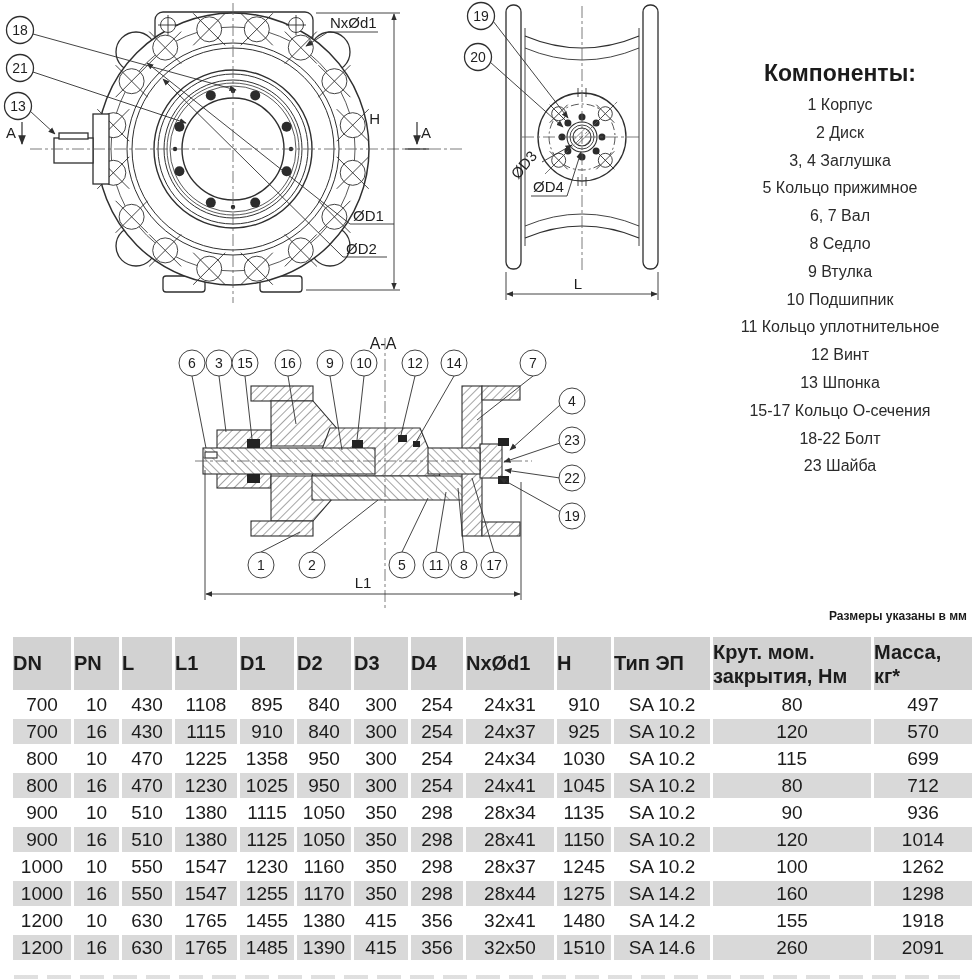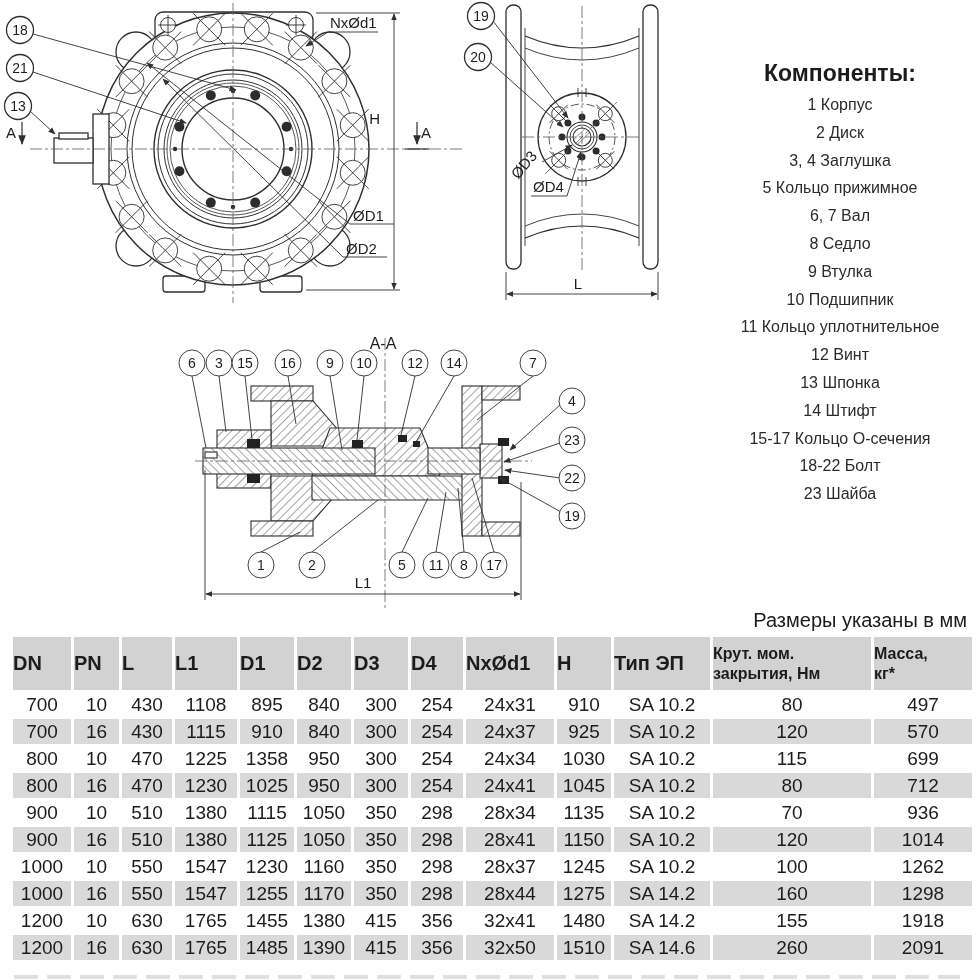--- a/index.html
+++ b/index.html
@@ -11,31 +11,31 @@
   svg text{font-family:"Liberation Sans",sans-serif;fill:#1f1f1f;}
   .lbl{font-size:15px;}
   .cnum{font-size:14px;}
   .stitle{font-size:16px;}
 
   .components{position:absolute;left:703px;top:60px;width:274px;text-align:center;}
   .components .title{font-size:23px;font-weight:bold;color:#1b1b1b;}
   .components .items{margin-top:4px;}
   .components .item{font-size:16px;line-height:27.8px;color:#2b2b2b;white-space:nowrap;}
 
-  .units-note{position:absolute;top:609px;right:13px;font-size:20px;font-weight:normal;color:#1b1b1b;}
+  .units-note{position:absolute;top:609px;right:13px;font-size:12px;font-weight:bold;color:#1b1b1b;}
 
   table.dims{
     position:absolute;left:10px;top:635px;width:965px;
     border-collapse:separate;border-spacing:3px 2px;table-layout:fixed;
   }
   table.dims th{
     background:#d2d2d2;font-size:20px;font-weight:bold;height:53px;
     text-align:left;vertical-align:middle;padding:0;white-space:pre-line;color:#1c1c1c;
   }
-  table.dims th.small{font-size:16px;line-height:1.2;}
+  table.dims th.small{font-size:20px;line-height:1.2;}
   table.dims td{
     font-size:19px;height:25px;text-align:center;vertical-align:middle;padding:0;color:#1c1c1c;
     background:#fff;
   }
   table.dims tr.alt td{background:#d9d9d9;}
 
   .clipped-line{
     position:absolute;left:14px;top:975px;width:946px;height:4px;opacity:.55;
     background:repeating-linear-gradient(90deg,#c6c6c6 0 24px,transparent 24px 33px);
   }
@@ -391,21 +391,20 @@
       <div class="item">2 Диск</div>
       <div class="item">3, 4 Заглушка</div>
       <div class="item">5 Кольцо прижимное</div>
       <div class="item">6, 7 Вал</div>
       <div class="item">8 Седло</div>
       <div class="item">9 Втулка</div>
       <div class="item">10 Подшипник</div>
       <div class="item">11 Кольцо уплотнительное</div>
       <div class="item">12 Винт</div>
       <div class="item">13 Шпонка</div>
-      <div class="item">14 Штифт</div>
       <div class="item">15-17 Кольцо О-сечения</div>
       <div class="item">18-22 Болт</div>
       <div class="item">23 Шайба</div>
     </div>
 </div>
 
 <div class="units-note">Размеры указаны в мм</div>
 
 <table class="dims">
     <colgroup>
@@ -508,21 +507,21 @@
         <td>10</td>
         <td>510</td>
         <td>1380</td>
         <td>1115</td>
         <td>1050</td>
         <td>350</td>
         <td>298</td>
         <td>28x34</td>
         <td>1135</td>
         <td>SA 10.2</td>
-        <td>70</td>
+        <td>90</td>
         <td>936</td>
       </tr>
       <tr class="alt">
         <td>900</td>
         <td>16</td>
         <td>510</td>
         <td>1380</td>
         <td>1125</td>
         <td>1050</td>
         <td>350</td>

